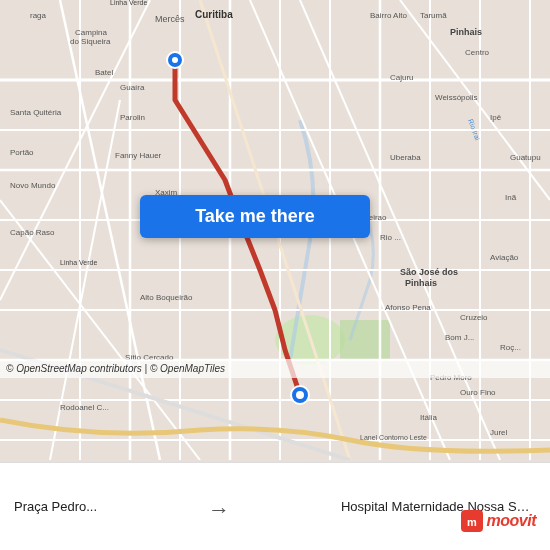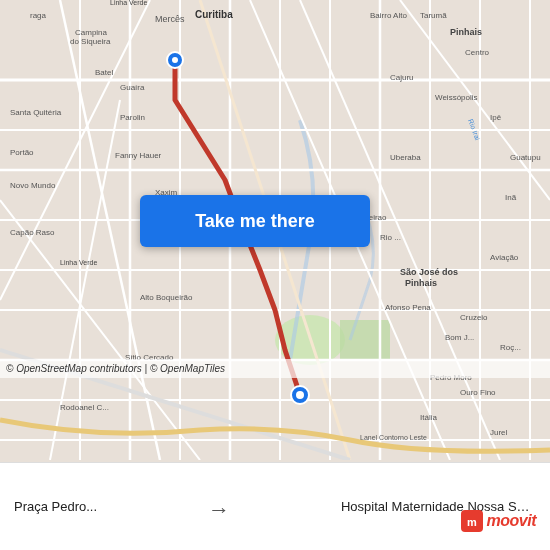--- a/index.html
+++ b/index.html
@@ -27,21 +27,21 @@
       width: 100%;
       height: 100%;
     }
 
     
     #take-me-there-btn {
       position: absolute;
       top: 195px;
       left: 140px;
       width: 230px;
-      height: 52px;
+      height: 43px;
       background: #1a73e8;
       color: white;
       border: none;
       border-radius: 6px;
       font-size: 18px;
       font-weight: 600;
       cursor: pointer;
       display: flex;
       align-items: center;
       justify-content: center;

